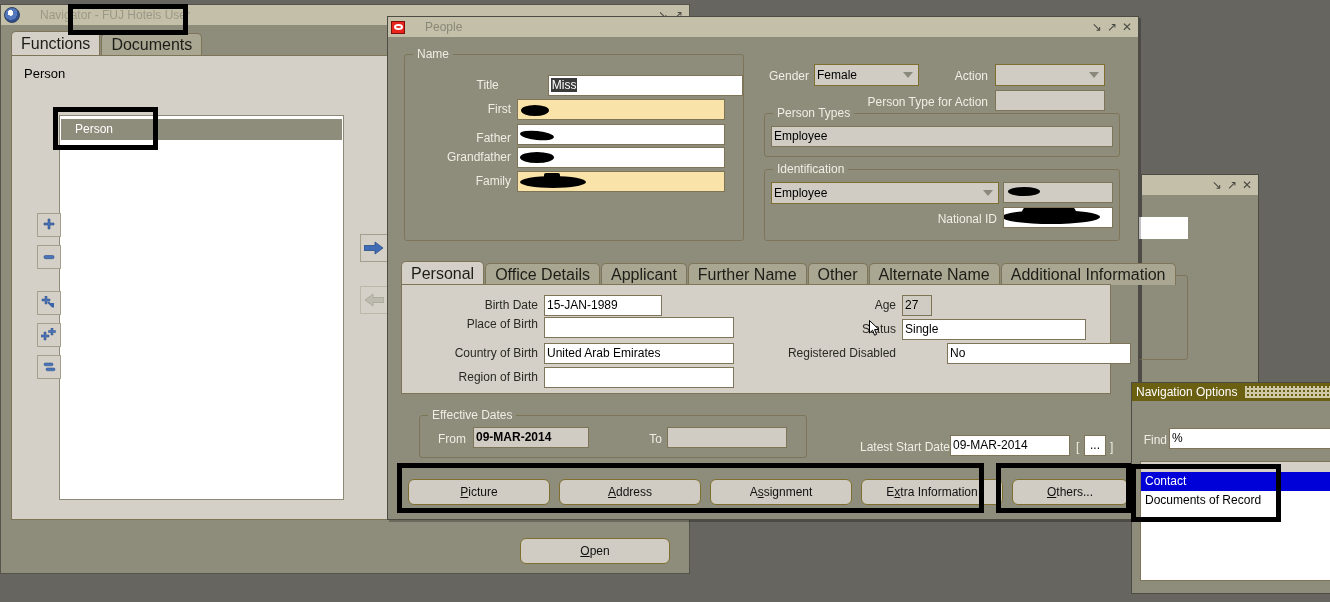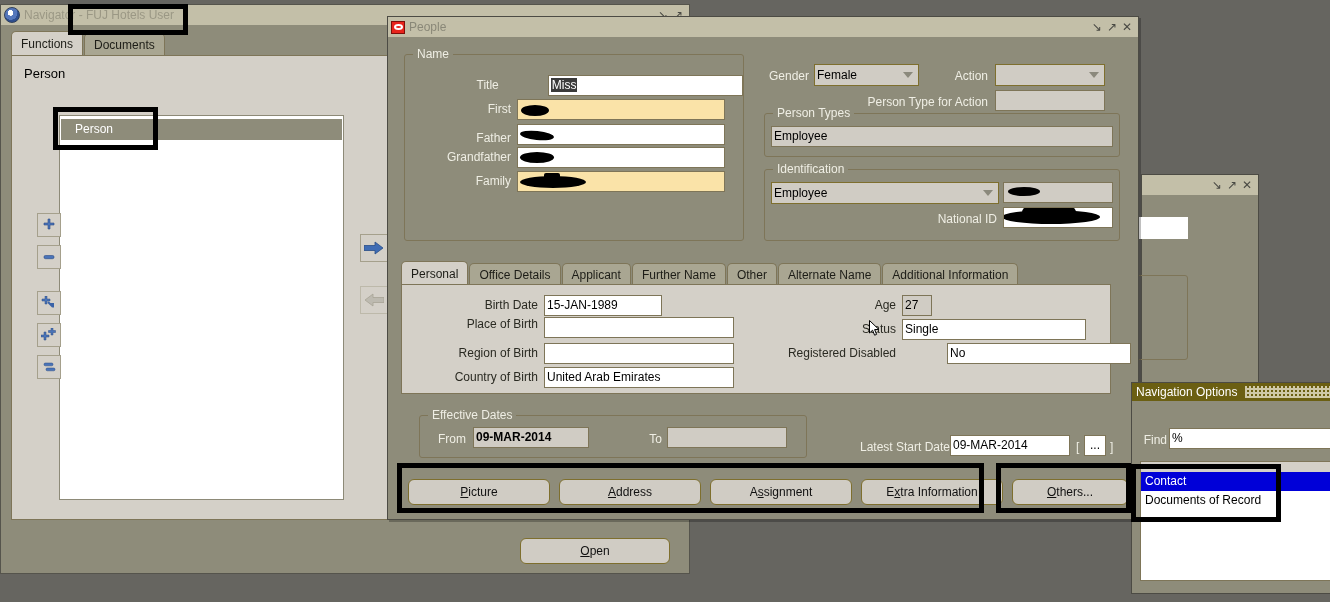--- a/index.html
+++ b/index.html
@@ -10,21 +10,21 @@
     font-family:"Liberation Sans", sans-serif; font-size:12px; color:#000;
   }
   .win { position:absolute; }
 
   
   .titlebar {
     height:20px; background:#c3bfa8; display:flex; align-items:center;
     padding:0 3px; font-size:12px; color:#8a8878; position:relative;
   }
   .titlebar.inactive { color:#9b9885; }
-  .tb-title { margin-left:4px; white-space:nowrap; }
+  .tb-title { margin-left:20px; white-space:nowrap; }
   .tb-ctrls { margin-left:auto; display:flex; gap:5px; align-items:center;
               padding-right:3px; color:#4a4a44; }
   .tb-ctrls span { font-size:12px; line-height:1; cursor:default; }
   .oralogo {
     width:14px; height:13px; background:#e8241c; border:1px solid #7e0f0a;
     display:inline-flex; align-items:center; justify-content:center;
   }
   .oralogo i {
     display:block; width:9px; height:6px; border:2px solid #fff;
     border-radius:50%;
@@ -83,21 +83,21 @@
   
   .redact { position:absolute; background:#000; border-radius:50%; }
 
   
   .anno { position:absolute; border:5px solid #000; pointer-events:none; }
 
   .tabstrip { position:absolute; display:flex; align-items:flex-end; }
   .tab {
     background:#a9a692; border:1px solid #7e7558; border-bottom:none;
     border-radius:5px 5px 0 0; height:22px; padding:0 9px;
-    display:flex; align-items:center; font-size:12px; color:#1d1d17;
+    display:flex; align-items:center; font-size:16px; color:#1d1d17;
     margin-right:1px; white-space:nowrap;
   }
   .tab.active { background:#d4d0c8; height:24px; }
 
   .listrow { font-size:12px; height:19px; line-height:18px; padding:0 4px; white-space:nowrap; }
   .listrow.sel { background:#0000d8; color:#fff; }
 
   .cursor { position:absolute; width:12px; height:18px; }
 </style>
 </head>
@@ -335,29 +335,29 @@
           <span>15-JAN-1989</span>
         </div>
       </div>
       <div style="display:flex;align-items:flex-start;height:24px;">
         <div class="lbl" style="width:142px;padding-right:6px;">Place of Birth</div>
         <div class="fld" style="width:190px;">
           <span></span>
         </div>
       </div>
       <div style="display:flex;align-items:center;height:24px;">
+        <div class="lbl" style="width:142px;padding-right:6px;">Country of Birth</div>
+        <div class="fld" style="width:190px;">
+          <span>United Arab Emirates</span>
+        </div>
+      </div>
+      <div style="display:flex;align-items:center;height:24px;">
         <div class="lbl" style="width:142px;padding-right:6px;">Region of Birth</div>
         <div class="fld" style="width:190px;">
           <span></span>
-        </div>
-      </div>
-      <div style="display:flex;align-items:center;height:24px;">
-        <div class="lbl" style="width:142px;padding-right:6px;">Country of Birth</div>
-        <div class="fld" style="width:190px;">
-          <span>United Arab Emirates</span>
         </div>
       </div>
     </div>
 
     <div style="position:absolute;left:360px;top:8px;">
       <div style="display:flex;align-items:center;height:24px;">
         <div class="lbl" style="width:140px;padding-right:6px;">Age</div>
         <div class="fld ro" style="width:30px;">
           <span>27</span>
         </div>

